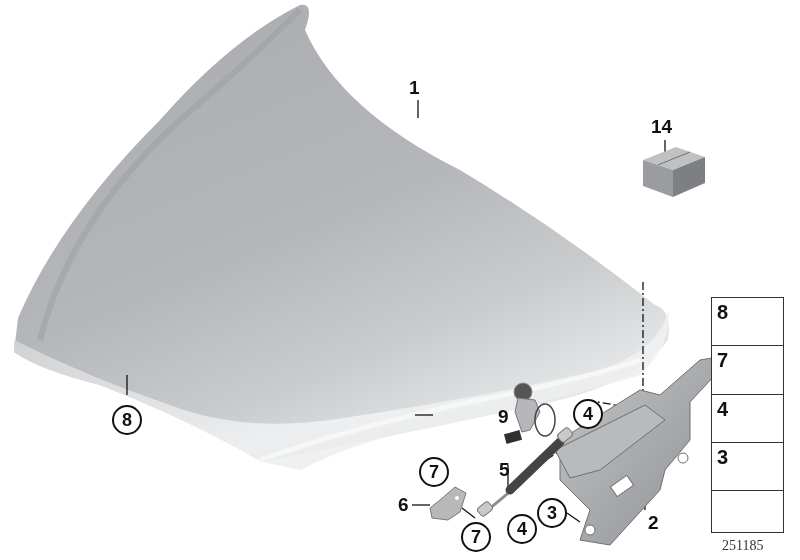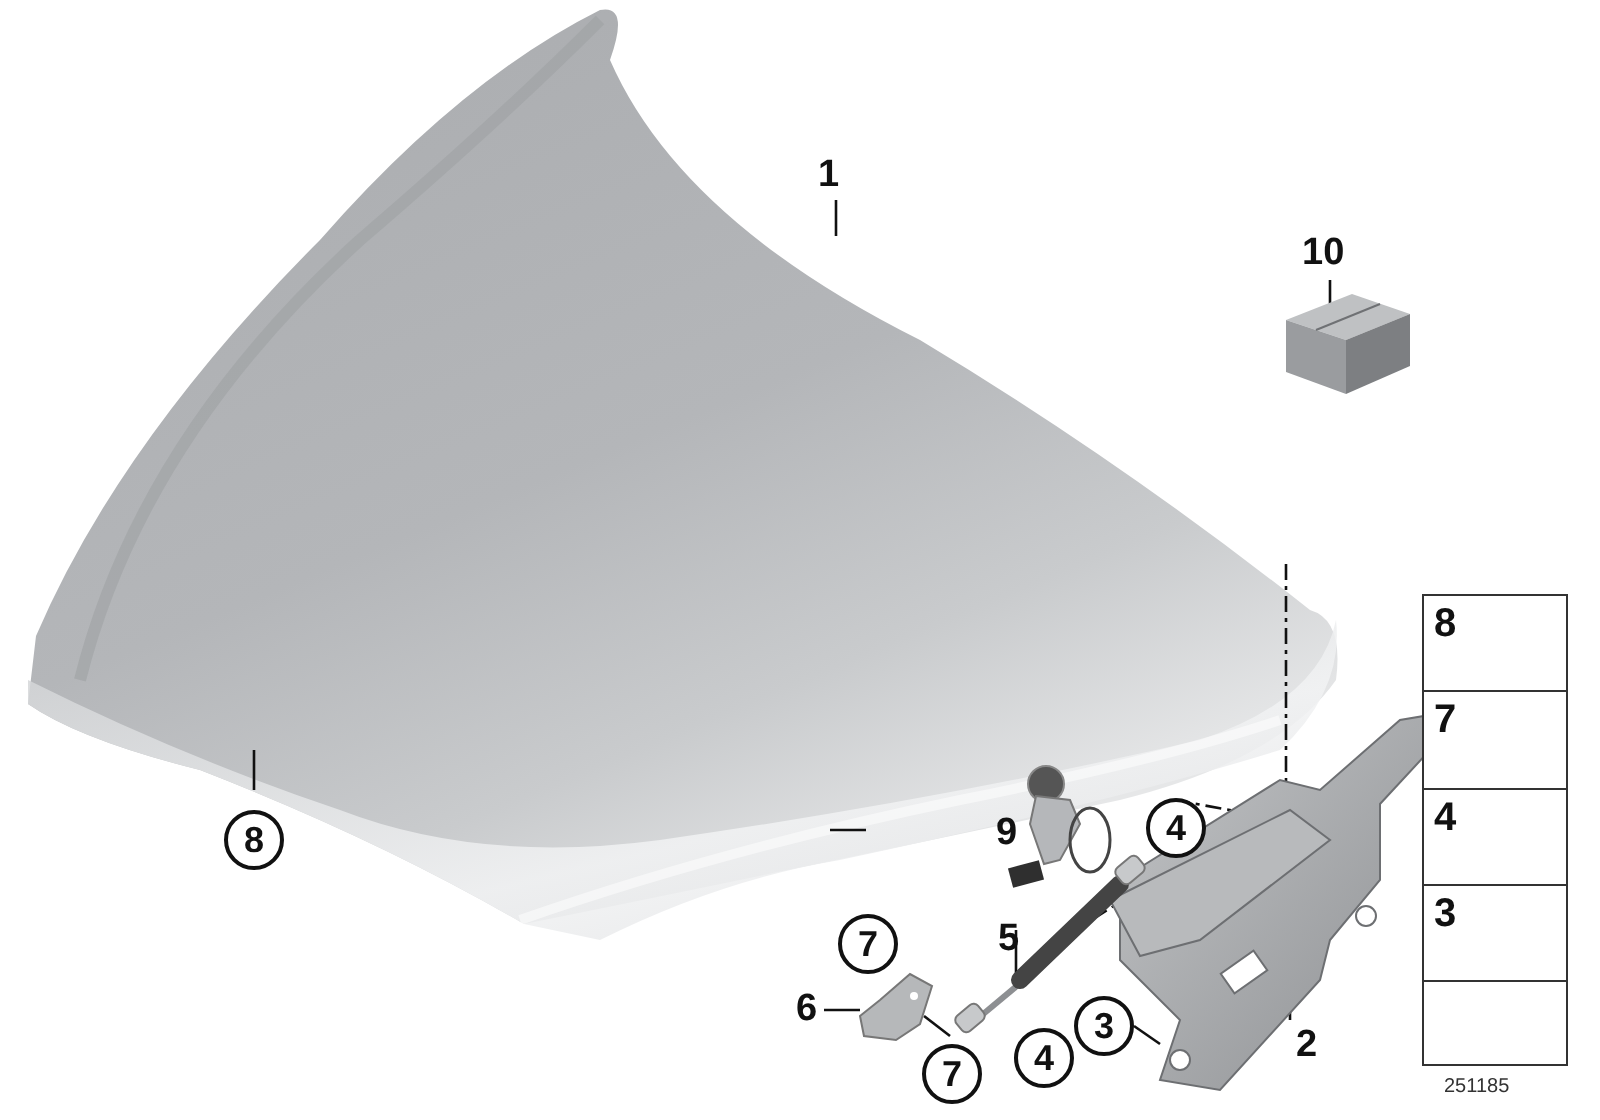--- a/index.html
+++ b/index.html
@@ -10,22 +10,22 @@
          line-height:1; font-family:"Liberation Sans", sans-serif; }
   .circ { position:absolute; width:30px; height:30px; border:2px solid #111; border-radius:50%;
           box-sizing:border-box; display:flex; align-items:center; justify-content:center;
           font-weight:bold; font-size:18px; color:#111; background:#fff;
           font-family:"Liberation Sans", sans-serif; }
   .legend { position:absolute; left:711px; top:297px; width:73px; height:236px;
             border:1.5px solid #333; box-sizing:border-box; background:#fff; }
   .cell { position:absolute; left:0; width:100%; border-bottom:1.5px solid #333; box-sizing:border-box; }
   .cell .num { position:absolute; left:5px; top:3px; font-weight:bold; font-size:20px; color:#111;
                font-family:"Liberation Sans", sans-serif; }
-  .diagid { position:absolute; left:722px; top:538px; font-size:10px; color:#333;
-            font-family:Liberation Sans, sans-serif; }
+  .diagid { position:absolute; left:722px; top:538px; font-size:14px; color:#333;
+            font-family:Liberation Serif, serif; }
 </style>
 </head>
 <body>
 
 <div id="stage">
   <svg width="800" height="560" viewBox="0 0 800 560" style="position:absolute;left:0;top:0">
     <defs>
       <linearGradient id="hoodG" x1="0" y1="0" x2="0.6" y2="1">
         <stop offset="0" stop-color="#a9abae"></stop>
         <stop offset="0.55" stop-color="#b4b6b9"></stop>
@@ -118,21 +118,21 @@
       <polygon points="755,450 761,446 767,450 767,456 761,460 755,456" fill="#9a9c9f" stroke="#666"></polygon>
       <rect x="759" y="461" width="5" height="18" fill="#8a8c8f" stroke="#666"></rect>
 
       <path d="M722,508 L748,500 L745,494 L765,488 L780,497 L753,505 L765,520 L762,524 L740,512 L722,520 Z" fill="#fff" stroke="#111" stroke-width="1.4"></path>
       <rect x="722" y="521" width="36" height="6" fill="#111"></rect>
       <polygon points="758,521 782,505 782,511 762,527 758,527" fill="#111"></polygon>
     </g>
   </svg>
 
   <div class="lbl" style="left:409px;top:78px;">1</div>
-  <div class="lbl" style="left:651px;top:117px;">10</div>
+  <div class="lbl" style="left:651px;top:117px;">14</div>
   <div class="lbl" style="left:648px;top:513px;">2</div>
   <div class="lbl" style="left:499px;top:460px;">5</div>
   <div class="lbl" style="left:398px;top:495px;">6</div>
   <div class="lbl" style="left:498px;top:407px;">9</div>
 
   <div class="circ" style="left:112px;top:405px;">8</div>
   <div class="circ" style="left:573px;top:399px;">4</div>
   <div class="circ" style="left:507px;top:514px;">4</div>
   <div class="circ" style="left:537px;top:498px;">3</div>
   <div class="circ" style="left:419px;top:457px;">7</div>

